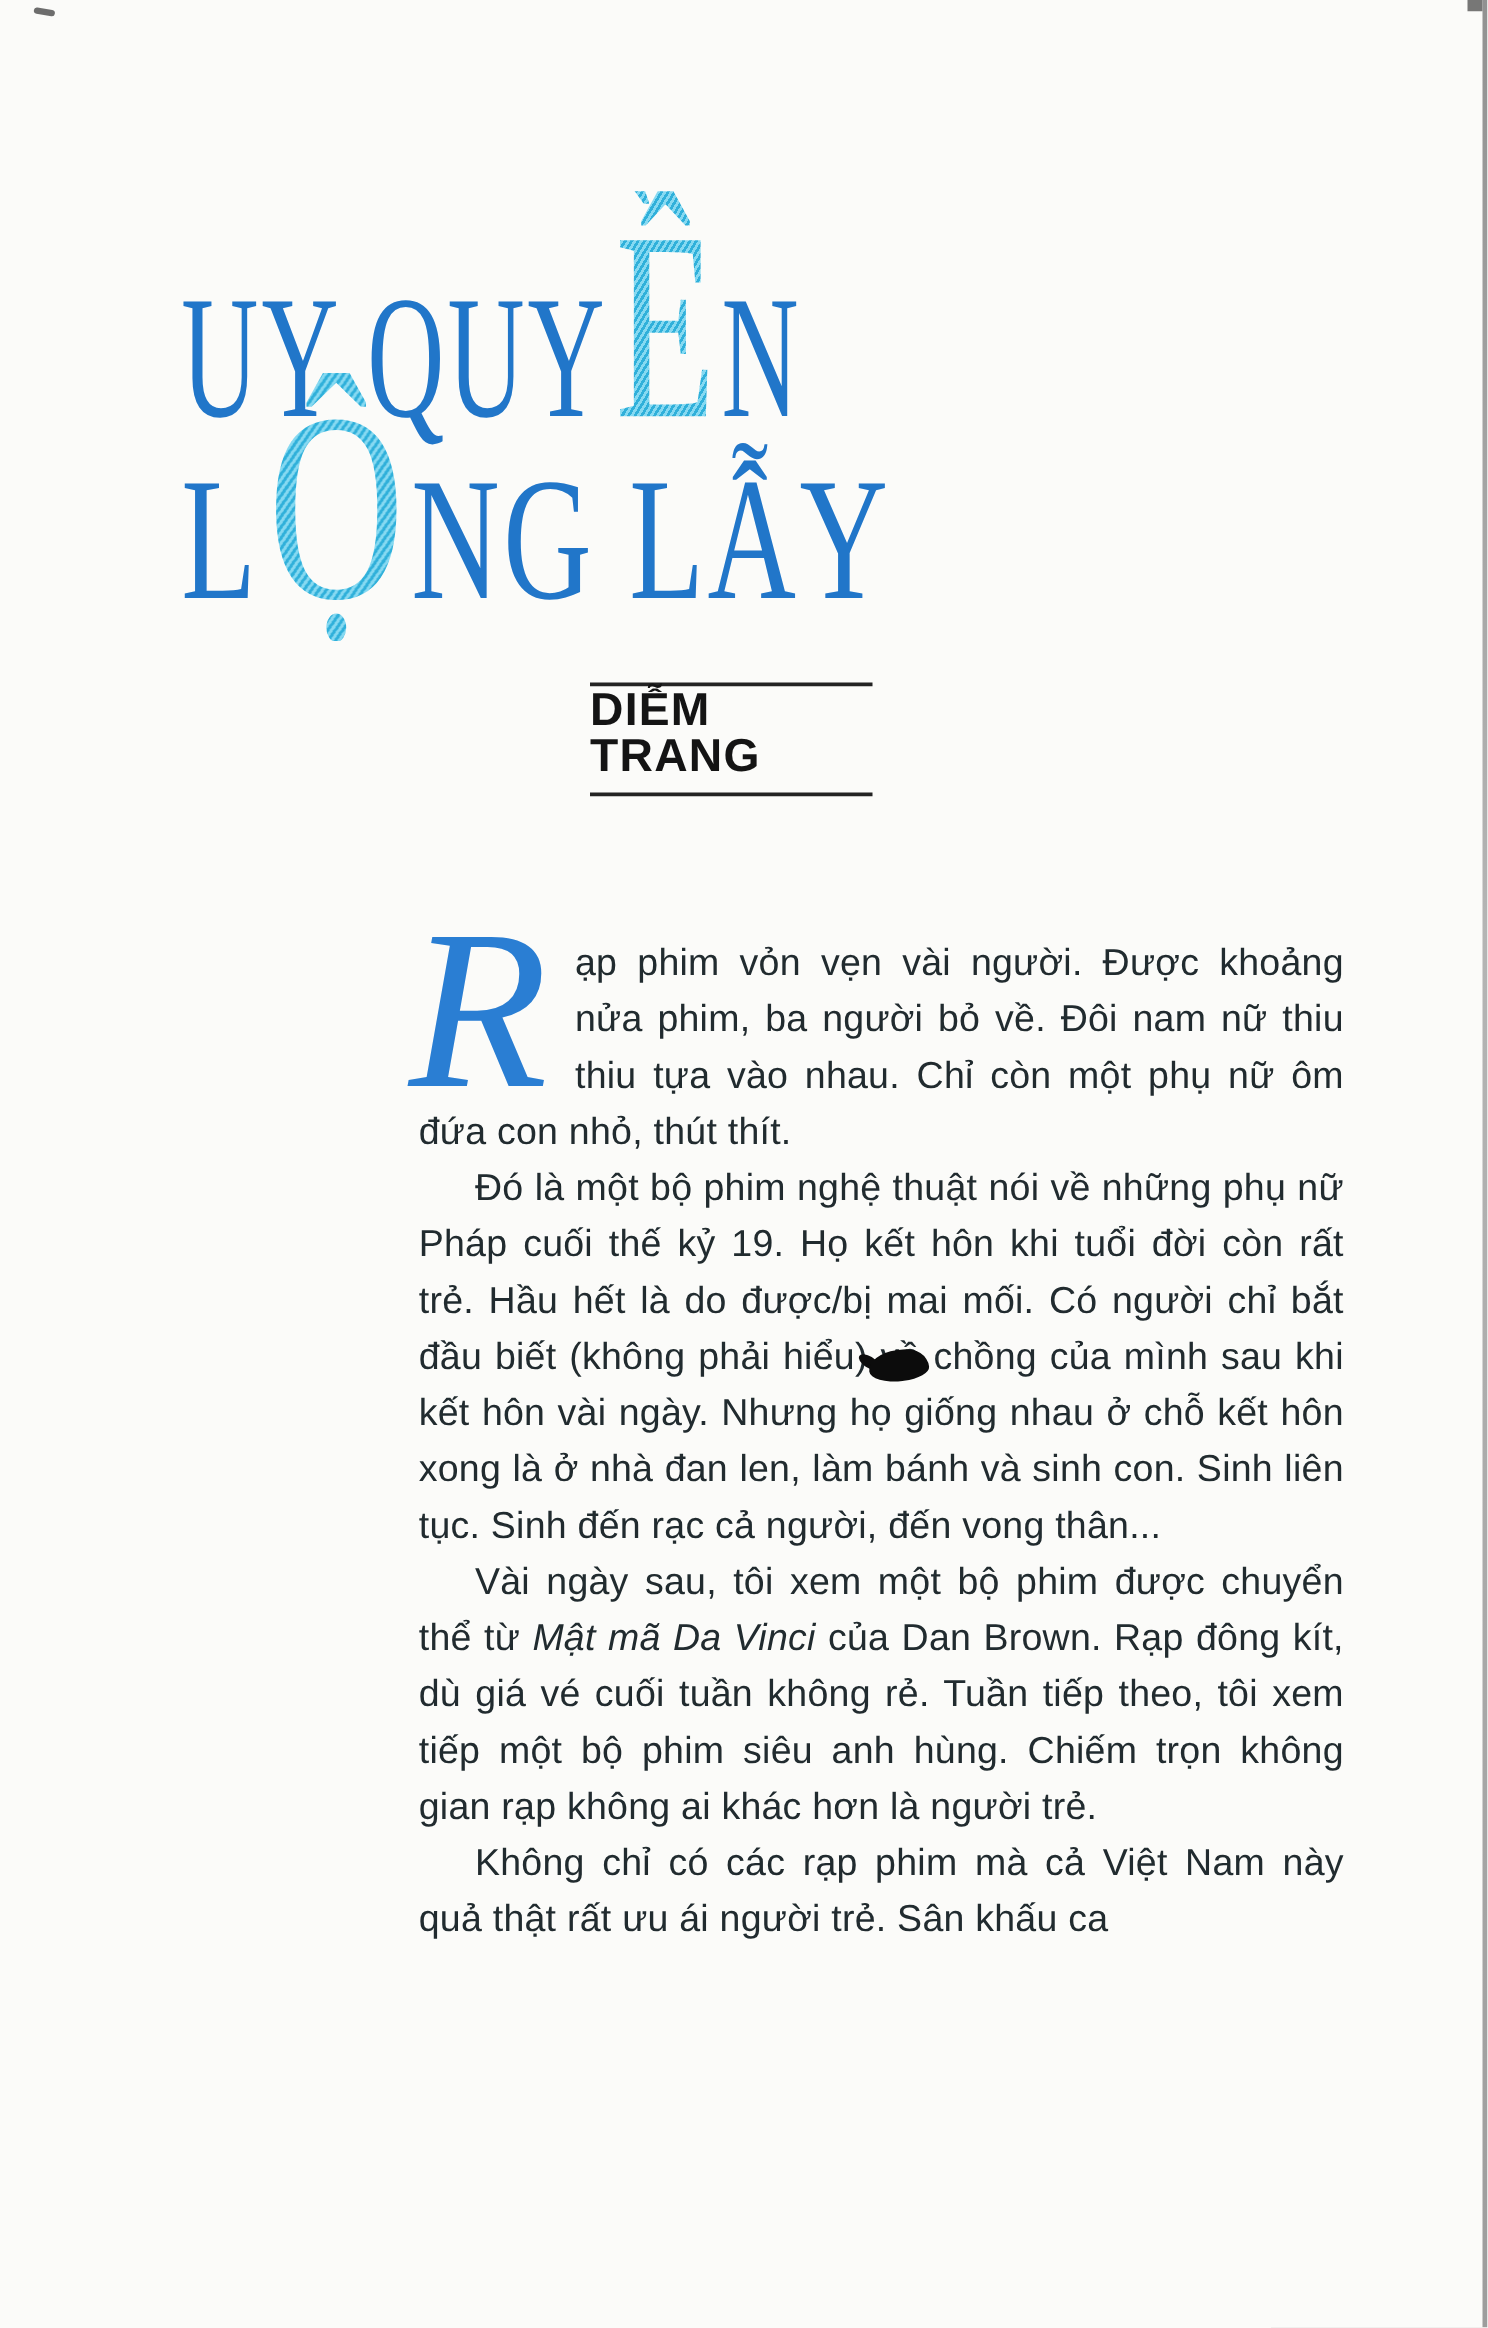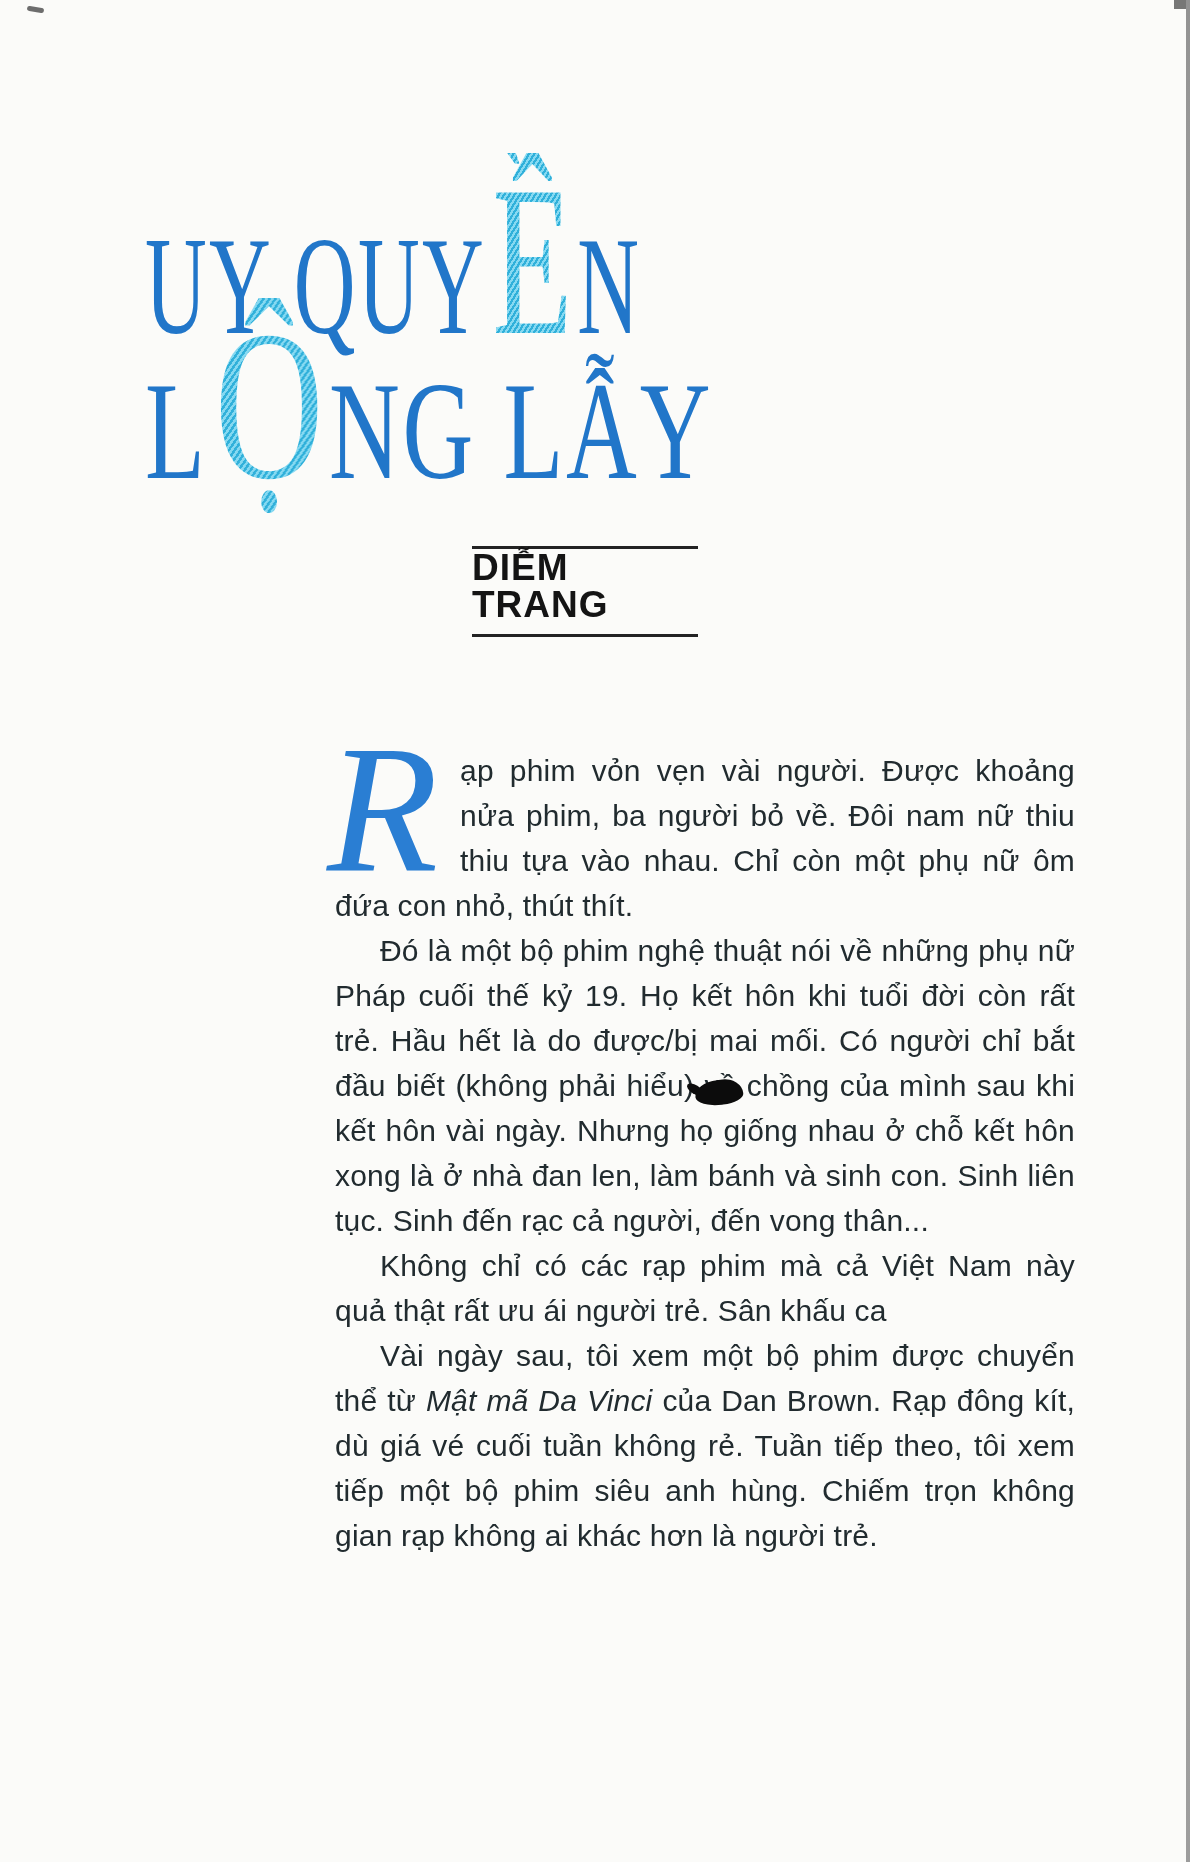--- a/index.html
+++ b/index.html
@@ -98,17 +98,17 @@
 
   <div class="author-block">
     <div class="author-name">DIỄM TRANG</div>
   </div>
 
   <div class="body-text">
       <p class="para"><span class="dropcap">
           <span class="dropcap-glyph">R</span>
         </span><span>ạp phim vỏn vẹn vài người. Được khoảng nửa phim, ba người bỏ về. Đôi nam nữ thiu thiu tựa vào nhau. Chỉ còn một phụ nữ ôm đứa con nhỏ, thút thít.</span></p>
       <p class="para indent"><span>Đó là một bộ phim nghệ thuật nói về những phụ nữ Pháp cuối thế kỷ 19. Họ kết hôn khi tuổi đời còn rất trẻ. Hầu hết là do được/bị mai mối. Có người chỉ bắt đầu biết (không phải hiểu) </span><span class="smudge">về</span><span> chồng của mình sau khi kết hôn vài ngày. Nhưng họ giống nhau ở chỗ kết hôn xong là ở nhà đan len, làm bánh và sinh con. Sinh liên tục. Sinh đến rạc cả người, đến vong thân...</span></p>
+      <p class="para indent"><span>Vài ngày sau, tôi xem một bộ phim được chuyển thể từ </span><span class="italic">Mật mã Da Vinci</span><span> của Dan Brown. Rạp đông kít, dù giá vé cuối tuần không rẻ. Tuần tiếp theo, tôi xem tiếp một bộ phim siêu anh hùng. Chiếm trọn không gian rạp không ai khác hơn là người trẻ.</span></p>
       <p class="para indent"><span>Không chỉ có các rạp phim mà cả Việt Nam này quả thật rất ưu ái người trẻ. Sân khấu ca</span></p>
-      <p class="para indent"><span>Vài ngày sau, tôi xem một bộ phim được chuyển thể từ </span><span class="italic">Mật mã Da Vinci</span><span> của Dan Brown. Rạp đông kít, dù giá vé cuối tuần không rẻ. Tuần tiếp theo, tôi xem tiếp một bộ phim siêu anh hùng. Chiếm trọn không gian rạp không ai khác hơn là người trẻ.</span></p>
     </div>
 
 </div>
 
 </body></html>

